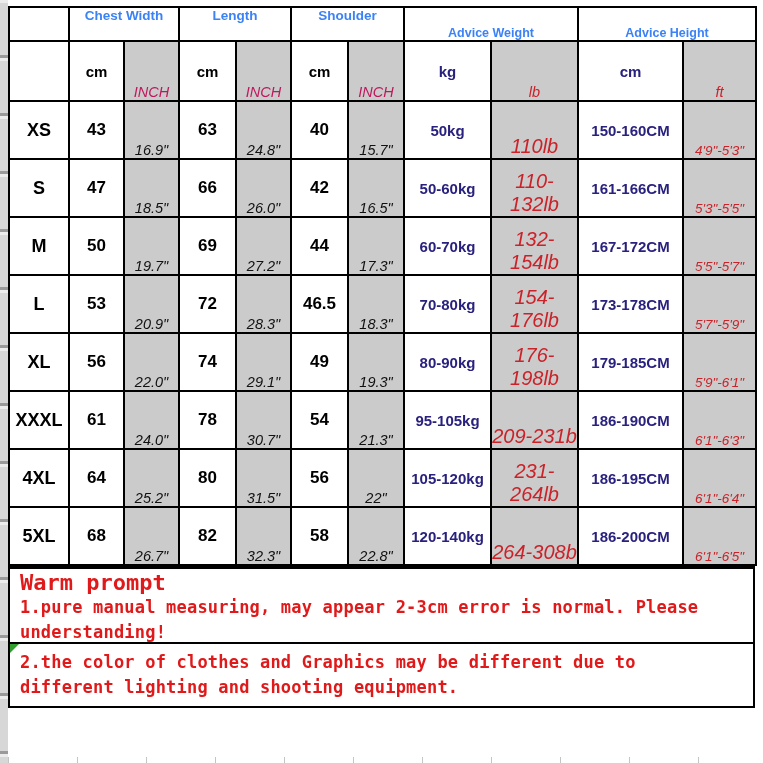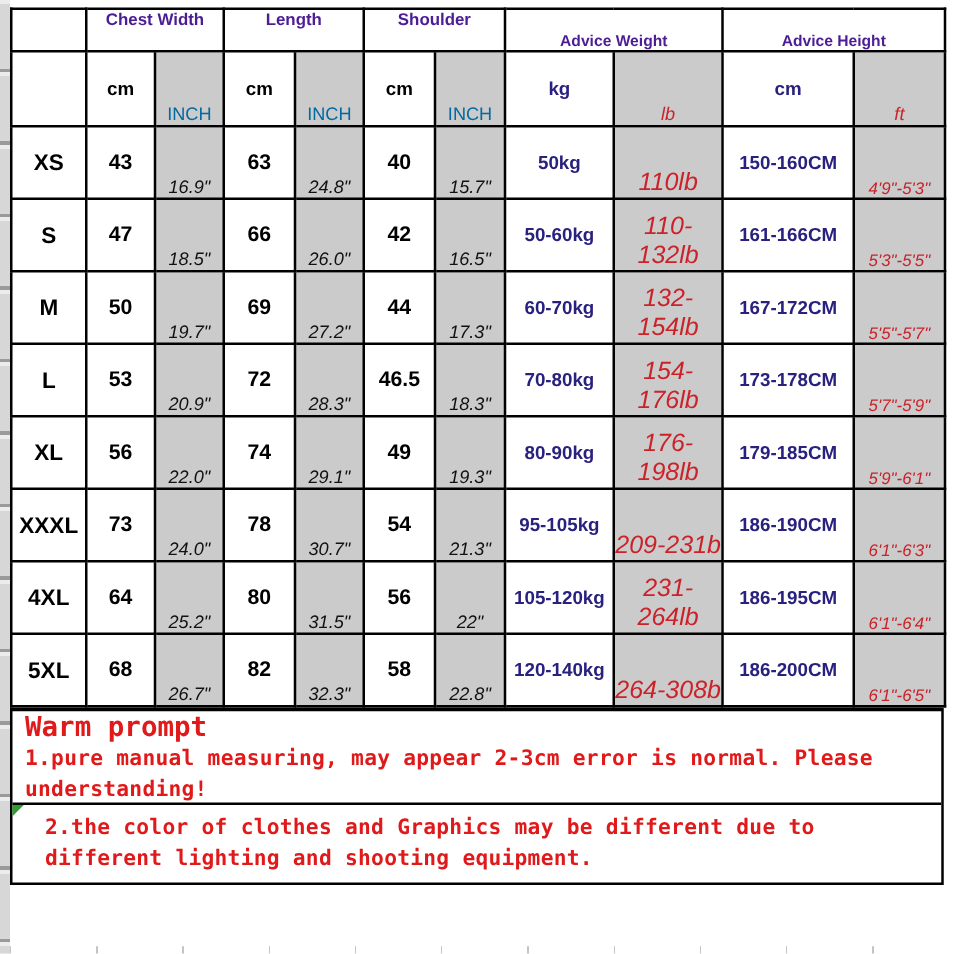--- a/index.html
+++ b/index.html
@@ -14,41 +14,41 @@
   .sheet{position:absolute;left:8px;top:6px;width:749px;}
 
   table.size-chart{border-collapse:collapse;table-layout:fixed;width:747px;}
   .size-chart td{border:2px solid #000;text-align:center;overflow:hidden;padding:0;}
   .gray{background:#cbcbcb;}
 
   tr.gh-row{height:34px;}
   tr.unit-row{height:60px;}
   tr.data-row{height:58px;}
 
-  .gh{font-weight:bold;font-size:13.5px;color:#4c1d95;margin-top:12px;}
+  .gh{font-weight:bold;font-size:13.5px;color:#3b82f6;margin-top:12px;}
   .gh-top{vertical-align:top;padding-top:3px;}
   .gh-bottom{vertical-align:bottom;padding-bottom:4px;font-size:12.5px;}
 
   .unit-cm{vertical-align:middle;font-weight:bold;font-size:15px;padding-bottom:8px;color:#000;border-radius:15px;}
-  .unit-inch{vertical-align:bottom;font-size:14.5px;padding-bottom:6px;color:#0369a1;}
+  .unit-inch{vertical-align:bottom;font-style:italic;font-size:14.5px;padding-bottom:6px;color:#be185d;}
   .navy{color:#29217e !important;}
   .red-it{color:#cb2229 !important;font-style:italic;}
 
   .size-cell{font-weight:bold;font-size:18px;vertical-align:middle;padding-bottom:12px;color:#000;border-radius:21px;}
   .val{font-weight:bold;font-size:17px;vertical-align:middle;padding-bottom:14px;color:#000;margin-top:28px;}
   .inchv{font-style:italic;font-size:14.5px;vertical-align:bottom;padding-bottom:4px;color:#111;}
   .kgv{font-weight:bold;font-size:15px;color:#29217e;vertical-align:middle;padding-bottom:14px;}
   .lbv{font-style:italic;font-size:20px;color:#cb2229;vertical-align:bottom;padding-bottom:4px;}
   .hcmv{font-weight:bold;font-size:15px;color:#29217e;vertical-align:middle;padding-bottom:14px;}
   .ftv{font-style:italic;font-size:13.5px;color:#cb2229;vertical-align:bottom;padding-bottom:4px;}
 
   .notes-box{width:743px;border:2px solid #000;border-top-width:3px;
     font-family:"DejaVu Sans Mono", monospace;font-weight:bold;color:#e01a1a;text-align:left;}
   .note1{height:71px;border-bottom:2px solid #000;padding:2px 6px 0 10px;position:relative;}
-  .note2{height:56px;padding:6px 6px 0 26px;position:relative;}
+  .note2{height:56px;padding:6px 6px 0 10px;position:relative;}
   .note-title{font-size:22px;line-height:24px;white-space:pre-line;}
   .note-text{font-size:17px;line-height:25px;white-space:pre-line;letter-spacing:0.2px;}
   .green-marker{position:absolute;left:0;top:0;width:0;height:0;
     border-top:9px solid #2f9e2f;border-right:9px solid transparent;}
 </style>
 </head>
 <body>
 
 <div class="left-strip"></div>
 <div class="bottom-strip"></div>
@@ -159,21 +159,21 @@
       <td class="inchv gray">19.3"</td>
       <td class="kgv">80-90kg</td>
       <td class="lbv gray">176-198lb</td>
       <td class="hcmv">179-185CM</td>
       <td class="ftv gray">5'9"-6'1"</td>
     </tr>
 
 
     <tr class="data-row">
       <td class="size-cell">XXXL</td>
-      <td class="val">73</td>
+      <td class="val">61</td>
       <td class="inchv gray">24.0"</td>
       <td class="val">78</td>
       <td class="inchv gray">30.7"</td>
       <td class="val">54</td>
       <td class="inchv gray">21.3"</td>
       <td class="kgv">95-105kg</td>
       <td class="lbv gray">209-231b</td>
       <td class="hcmv">186-190CM</td>
       <td class="ftv gray">6'1"-6'3"</td>
     </tr>

